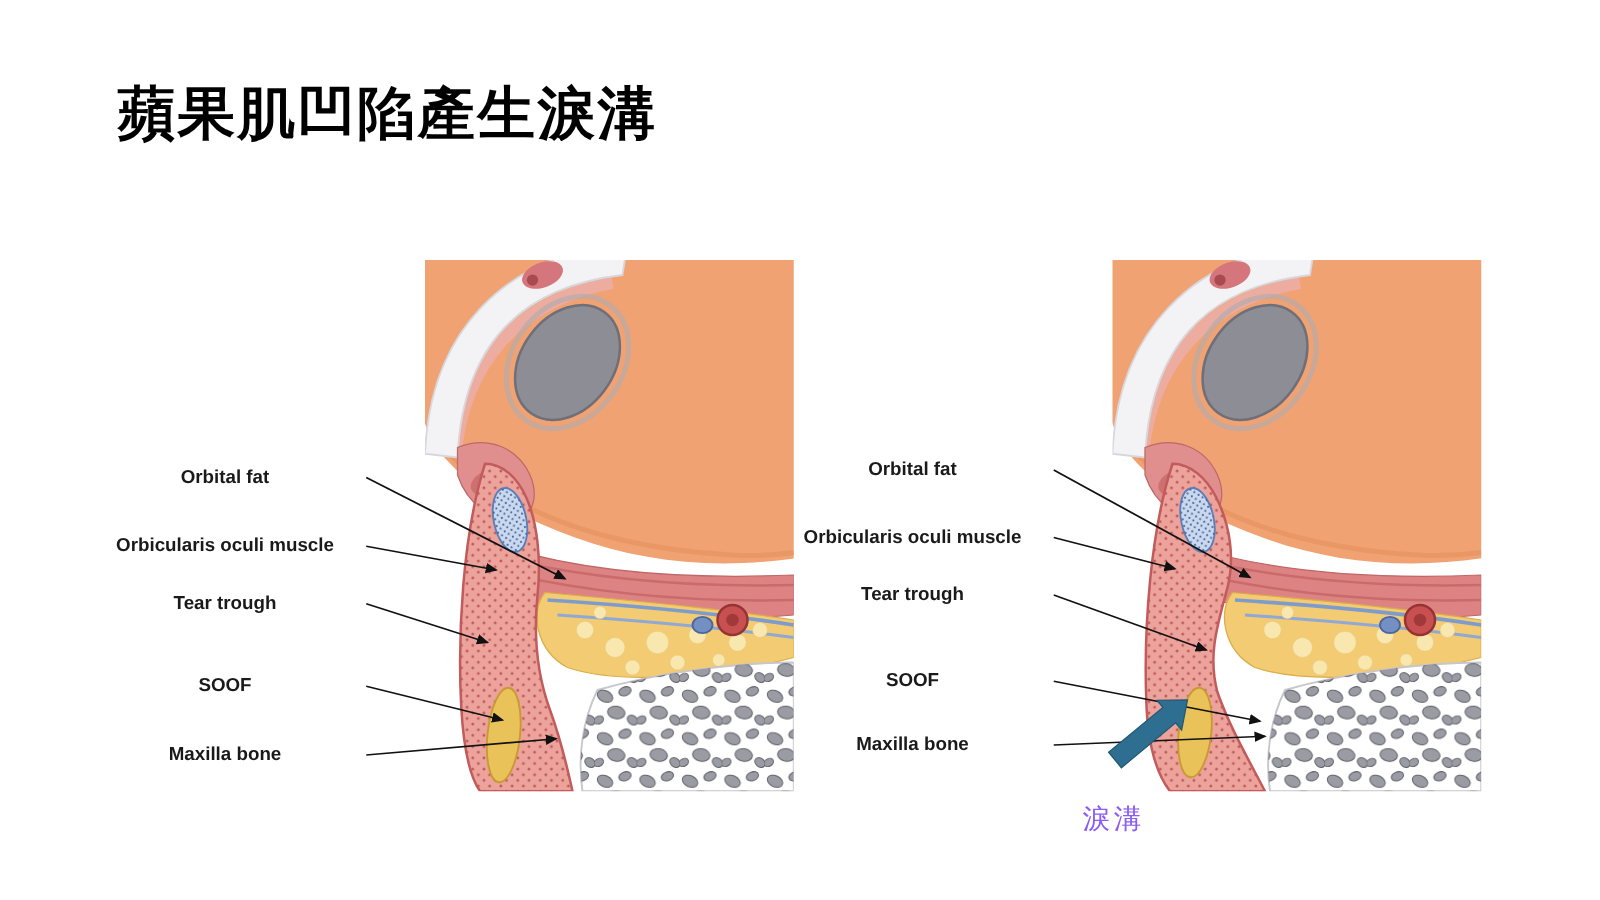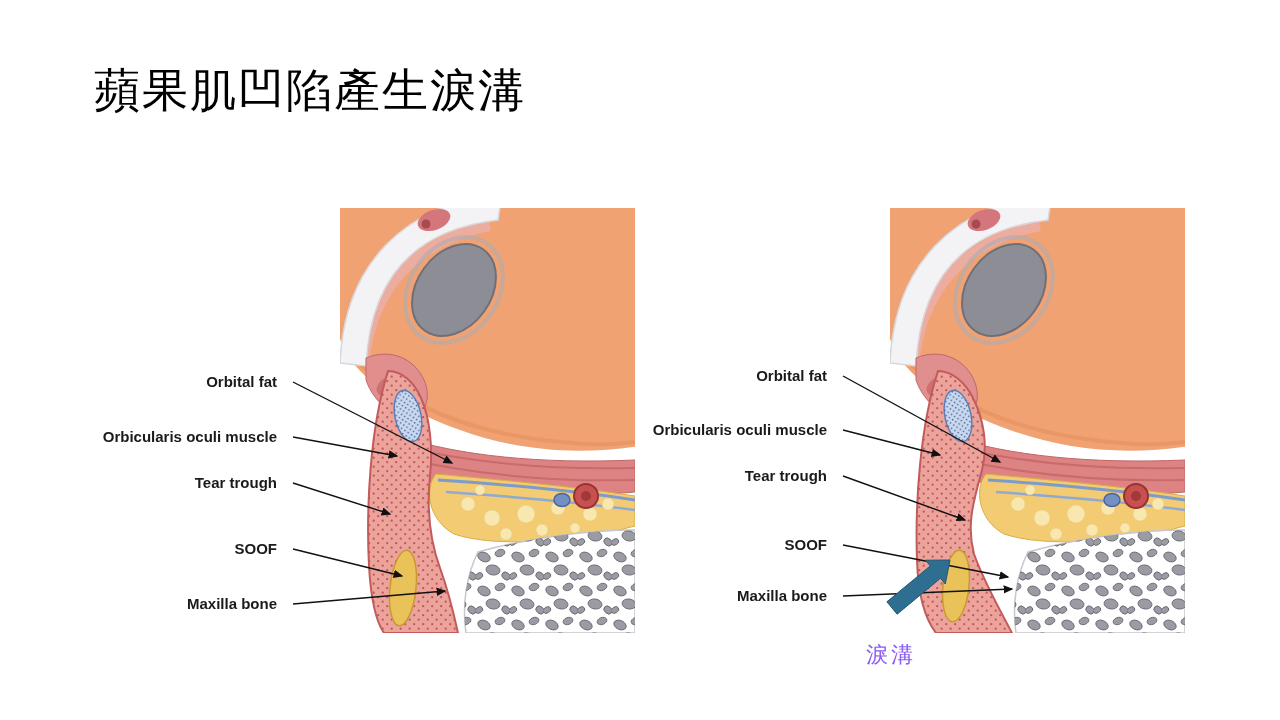--- a/index.html
+++ b/index.html
@@ -3,29 +3,29 @@
 <meta charset="utf-8">
 <style>
   html,body{margin:0;padding:0;background:#888;}
   .slide{
     position:relative;width:1280px;height:720px;background:#ffffff;
     overflow:hidden;font-family:"Liberation Sans","DejaVu Sans",sans-serif;
   }
   .slide-title{
     position:absolute;left:94px;top:60px;
     font-family:"Liberation Serif","DejaVu Serif",serif;
-    font-size:46px;font-weight:400;color:#000;letter-spacing:2px;white-space:nowrap;
+    font-size:46px;font-weight:700;color:#000;letter-spacing:2px;white-space:nowrap;
   }
   .panel{position:absolute;top:205px;width:535px;height:430px;}
   .panel.left{left:100px;}
   .panel.right{left:650px;}
   .illu{position:absolute;left:240px;top:3px;width:295px;height:425px;}
   .overlay{position:absolute;left:0;top:0;width:535px;height:430px;pointer-events:none;}
   .anat-label{
-    position:absolute;right:358px;width:220px;text-align:right;white-space:nowrap;
+    position:absolute;right:345px;width:220px;text-align:center;white-space:nowrap;
     font-size:15px;font-weight:bold;color:#1a1a1a;line-height:20px;
   }
   .annotation{
     position:absolute;left:866px;top:640px;
     font-family:"Liberation Serif","DejaVu Serif",serif;
     font-size:22px;letter-spacing:3px;white-space:nowrap;
   }
 </style>
 </head>
 <body>

